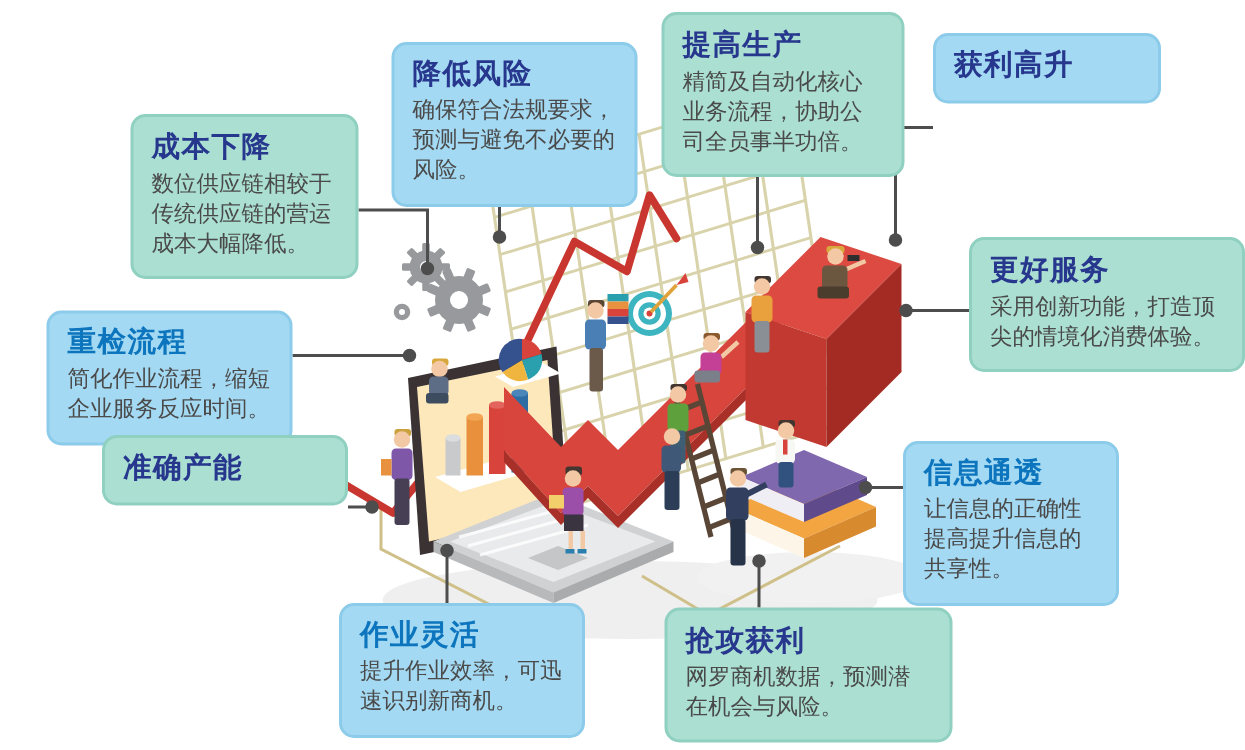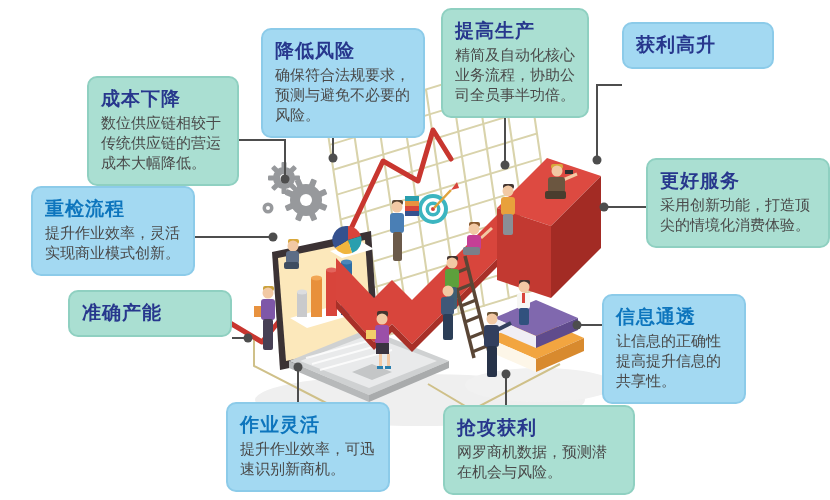--- a/index.html
+++ b/index.html
@@ -6,21 +6,21 @@
   .stage{
     position:relative;width:830px;height:500px;overflow:hidden;background:#ffffff;
     font-family:"Liberation Sans","DejaVu Sans",sans-serif;
   }
   .stage svg{position:absolute;left:0;top:0;}
   .callout{
     position:absolute;box-sizing:border-box;border-radius:10px;
     padding:10px 12px 11px 12px;
   }
   .callout.teal{background:#aadfd2;border:2px solid #8fd0c1;}
-  .callout.blue{background:#a3d9f2;border:2px solid #8ccbe9;}
+  .callout.blue{background:#a3d9f2;border:2px solid #8ccbe9;font-family:Liberation Mono, monospace;}
   .callout-title{font-size:19px;font-weight:bold;letter-spacing:1px;line-height:1.15;}
   .t-navy{color:#27378d;}
   .t-blue{color:#0d75bd;}
   .callout-body{font-size:15px;color:#4a4a4a;line-height:1.34;margin-top:3px;
     word-break:break-all;}
 </style>
 </head>
 <body>
 
 <div class="stage">
@@ -276,35 +276,35 @@
   <div class="callout teal" style="left:87px;top:76px;width:152px">
     <div class="callout-title t-navy">成本下降</div>
     <div class="callout-body">数位供应链相较于传统供应链的营运成本大幅降低。</div>
   </div>
 
   <div class="callout blue" style="left:261px;top:28px;width:164px">
     <div class="callout-title t-navy">降低风险</div>
     <div class="callout-body">确保符合法规要求，预测与避免不必要的风险。</div>
   </div>
 
-  <div class="callout blue" style="left:31px;top:186px;width:164px">
+  <div class="callout blue" style="left:31px;top:207px;width:164px">
     <div class="callout-title t-blue">重检流程</div>
-    <div class="callout-body">提升作业效率，灵活实现商业模式创新。</div>
+    <div class="callout-body">简化作业流程，缩短企业服务反应时间。</div>
   </div>
 
   <div class="callout teal" style="left:68px;top:290px;width:164px">
     <div class="callout-title t-navy">准确产能</div>
   </div>
 
   <div class="callout blue" style="left:226px;top:402px;width:164px">
     <div class="callout-title t-blue">作业灵活</div>
     <div class="callout-body">提升作业效率，可迅速识别新商机。</div>
   </div>
 
-  <div class="callout teal" style="left:441px;top:8px;width:148px">
+  <div class="callout teal" style="left:441px;top:8px;width:162px">
     <div class="callout-title t-navy">提高生产</div>
     <div class="callout-body">精简及自动化核心业务流程，协助公司全员事半功倍。</div>
   </div>
 
   <div class="callout blue" style="left:622px;top:22px;width:152px">
     <div class="callout-title t-navy">获利高升</div>
   </div>
 
   <div class="callout teal" style="left:646px;top:158px;width:184px">
     <div class="callout-title t-navy">更好服务</div>

